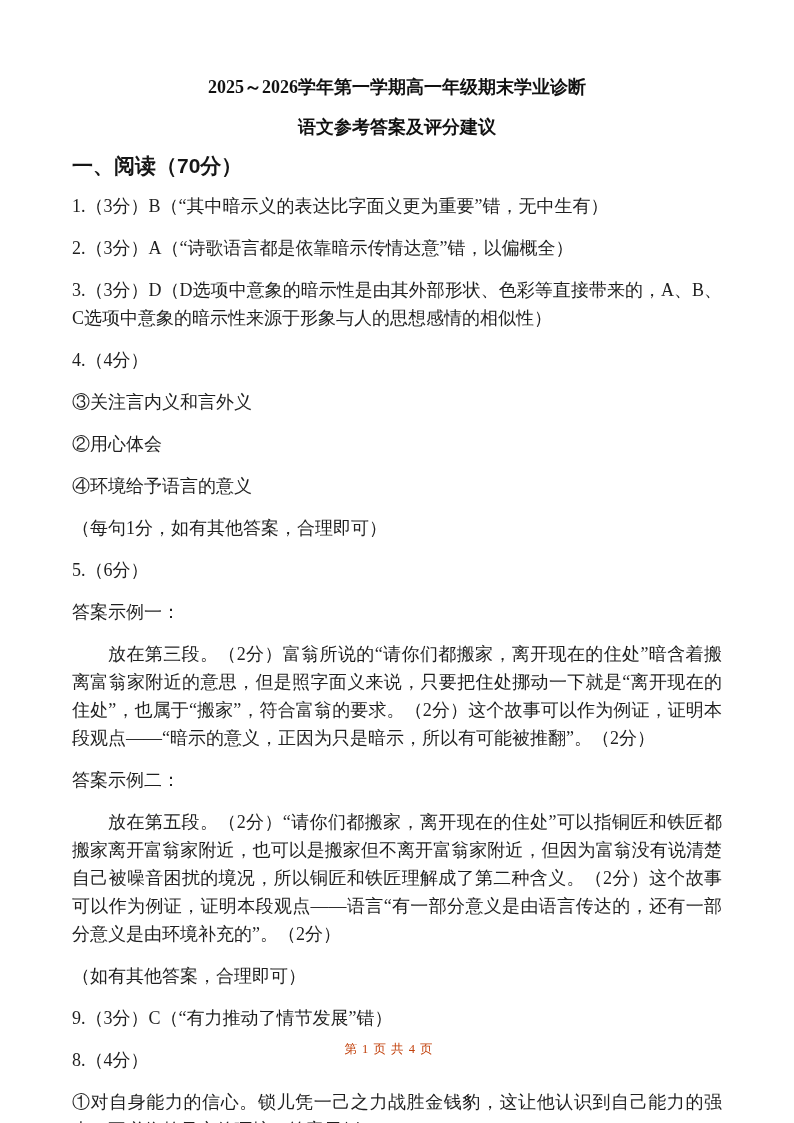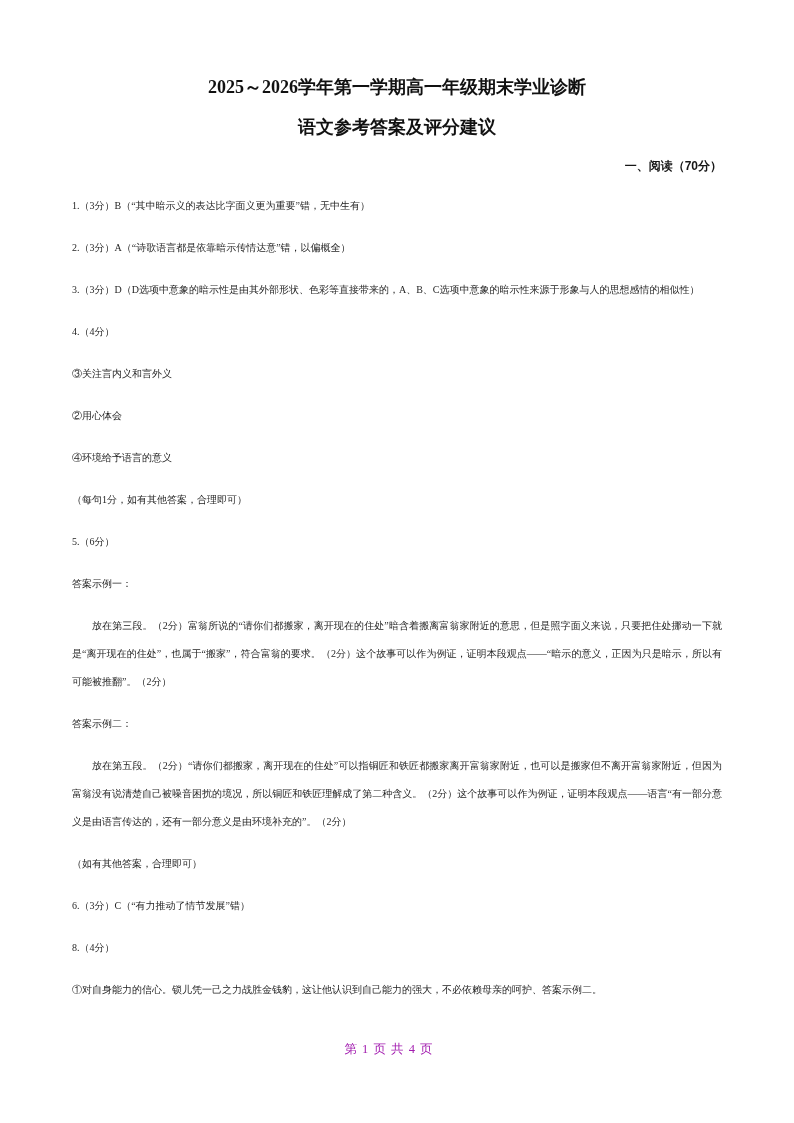--- a/index.html
+++ b/index.html
@@ -28,47 +28,46 @@
     font-weight: 700;
     font-size: 18px;
     line-height: 26px;
     text-align: center;
     margin: 0 0 14px 0;
     color: #111111;
   }
   .heading {
     font-family: "Liberation Sans", "DejaVu Sans", sans-serif;
     font-weight: 700;
-    font-size: 12px;
+    font-size: 21px;
     line-height: 24px;
     margin: 0 0 8px 0;
     color: #161616;
-    text-align: right;
   }
   .para {
-    font-size: 10px;
+    font-size: 18px;
     line-height: 28px;
     margin: 14px 0 4px 0;
     text-align: justify;
     text-justify: inter-ideograph;
     word-break: break-all;
   }
   .indent {
     text-indent: 2em;
     font-family: Liberation Serif, serif;
   }
   .footer {
     position: absolute;
     left: 0;
     right: 16px;
     top: 1040px;
     text-align: center;
     font-size: 12.5px;
     line-height: 18px;
-    color: #a21caf;
+    color: #c2410c;
     letter-spacing: 1px;
   }
 </style>
 </head>
 <body>
 
 <div class="page">
   <div class="content">
     <div class="title">2025～2026学年第一学期高一年级期末学业诊断</div>
     <div class="title">语文参考答案及评分建议</div>
@@ -81,19 +80,19 @@
     <p class="para">③关注言内义和言外义</p>
     <p class="para">②用心体会</p>
     <p class="para">④环境给予语言的意义</p>
     <p class="para">（每句1分，如有其他答案，合理即可）</p>
     <p class="para">5.（6分）</p>
     <p class="para">答案示例一：</p>
     <p class="para indent">放在第三段。（2分）富翁所说的“请你们都搬家，离开现在的住处”暗含着搬离富翁家附近的意思，但是照字面义来说，只要把住处挪动一下就是“离开现在的住处”，也属于“搬家”，符合富翁的要求。（2分）这个故事可以作为例证，证明本段观点——“暗示的意义，正因为只是暗示，所以有可能被推翻”。（2分）</p>
     <p class="para">答案示例二：</p>
     <p class="para indent">放在第五段。（2分）“请你们都搬家，离开现在的住处”可以指铜匠和铁匠都搬家离开富翁家附近，也可以是搬家但不离开富翁家附近，但因为富翁没有说清楚自己被噪音困扰的境况，所以铜匠和铁匠理解成了第二种含义。（2分）这个故事可以作为例证，证明本段观点——语言“有一部分意义是由语言传达的，还有一部分意义是由环境补充的”。（2分）</p>
     <p class="para">（如有其他答案，合理即可）</p>
-    <p class="para">6.（3分）C（“有力推动了情节发展”错）</p>
+    <p class="para">9.（3分）C（“有力推动了情节发展”错）</p>
     <p class="para">8.（4分）</p>
     <p class="para">①对自身能力的信心。锁儿凭一己之力战胜金钱豹，这让他认识到自己能力的强大，不必依赖母亲的呵护、答案示例二。</p>
   </div>
 
   <div class="footer">第 1 页 共 4 页</div>
 </div>
 
 </body></html>

